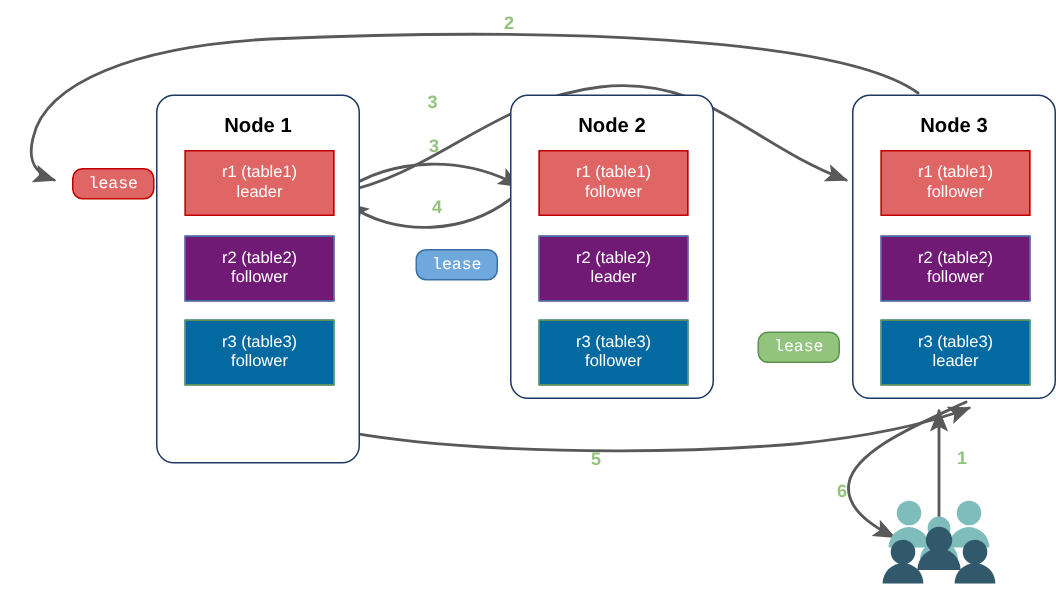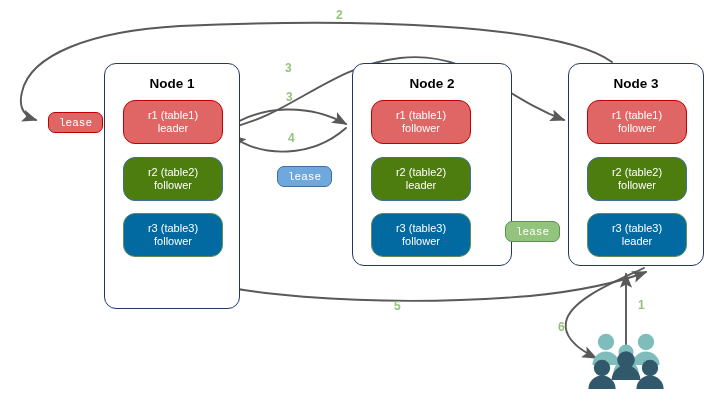--- a/index.html
+++ b/index.html
@@ -6,26 +6,26 @@
   body{width:704px;height:405px;position:relative;overflow:hidden;
        font-family:"Liberation Sans","DejaVu Sans",sans-serif;}
   #stage{position:absolute;left:0;top:0;width:704px;height:405px;}
   svg#wires{position:absolute;left:0;top:0;width:704px;height:405px;overflow:visible;}
 
   .node-box{position:absolute;border:1.6px solid #1f3864;border-radius:12px;
             background:#ffffff;box-sizing:border-box;z-index:3;}
   .node-title{position:absolute;left:0;right:0;text-align:center;
               font-size:13.5px;font-weight:bold;color:#000000;}
 
-  .rep{position:absolute;border-radius:12px;box-sizing:border-box;
+  .rep{position:absolute;border-radius:0;box-sizing:border-box;
        display:flex;flex-direction:column;align-items:center;justify-content:center;
        color:#ffffff;font-size:11px;line-height:13.5px;text-align:right;}
   .rep span{display:block;}
   .rep.red{background:#e06666;border:1.6px solid #c00000;}
-  .rep.blue{background:#4d7c0f;border:1.6px solid #3d6fa5;}
+  .rep.blue{background:#701a75;border:1.6px solid #3d6fa5;}
   .rep.green{background:#0369a1;border:1.6px solid #5f9050;}
 
   .lease{position:absolute;border-radius:7px;box-sizing:border-box;
          display:flex;align-items:center;justify-content:center;
          color:#ffffff;font-size:11px;z-index:4;font-family:Liberation Mono, monospace;}
   .lease.red{background:#e06666;border:1.6px solid #c00000;}
   .lease.blue{background:#6fa8dc;border:1.6px solid #3d6fa5;}
   .lease.green{background:#93c47d;border:1.6px solid #5f9050;}
 
   .step{position:absolute;color:#93c47d;font-size:12px;font-weight:bold;z-index:5;}
@@ -70,21 +70,21 @@
     <div class="rep blue" style="left:18px;top:93px;width:100px;height:44px;">
       <span>r2 (table2)</span>
       <span>follower</span>
     </div>
     <div class="rep green" style="left:18px;top:149px;width:100px;height:44px;">
       <span>r3 (table3)</span>
       <span>follower</span>
     </div>
   </div>
 
-  <div class="node-box" style="left:352px;top:63px;width:160px;height:203px;">
+  <div class="node-box" style="left:340px;top:63px;width:136px;height:203px;">
     <div class="node-title" style="top:12px;">Node 2</div>
     <div class="rep red" style="left:18px;top:36px;width:100px;height:44px;">
       <span>r1 (table1)</span>
       <span>follower</span>
     </div>
     <div class="rep blue" style="left:18px;top:93px;width:100px;height:44px;">
       <span>r2 (table2)</span>
       <span>leader</span>
     </div>
     <div class="rep green" style="left:18px;top:149px;width:100px;height:44px;">

